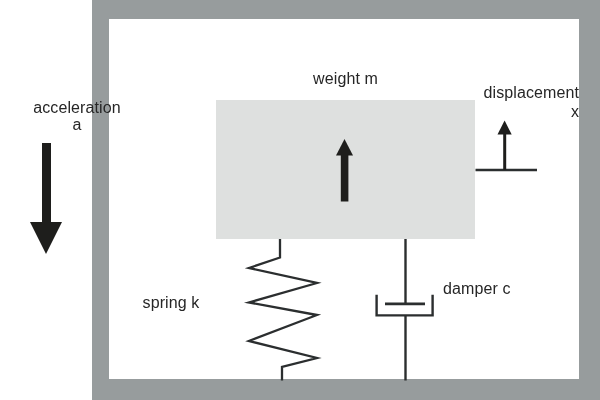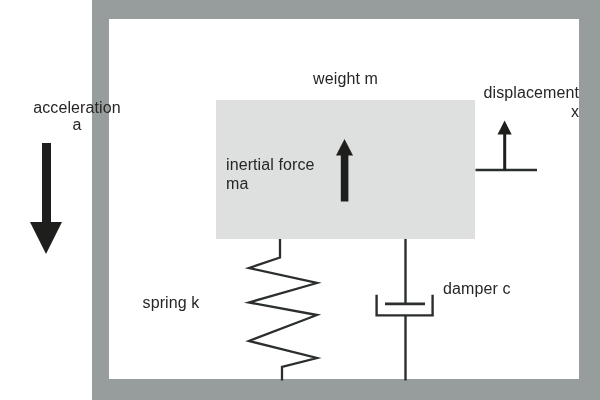--- a/index.html
+++ b/index.html
@@ -65,24 +65,20 @@
 
   <div class="mass"></div>
 
   <div class="lbl accel-label">
     <div>acceleration</div>
     <div>a</div>
   </div>
 
   <div class="lbl weight-label">weight m</div>
 
-  <div class="lbl inertial-label">
-    <div>inertial force</div>
-    <div>ma</div>
-  </div>
 
   <div class="lbl disp-label">
     <div>displacement</div>
     <div>x</div>
   </div>
 
   <div class="lbl spring-label">spring k</div>
 
   <div class="lbl damper-label">damper c</div>
 

